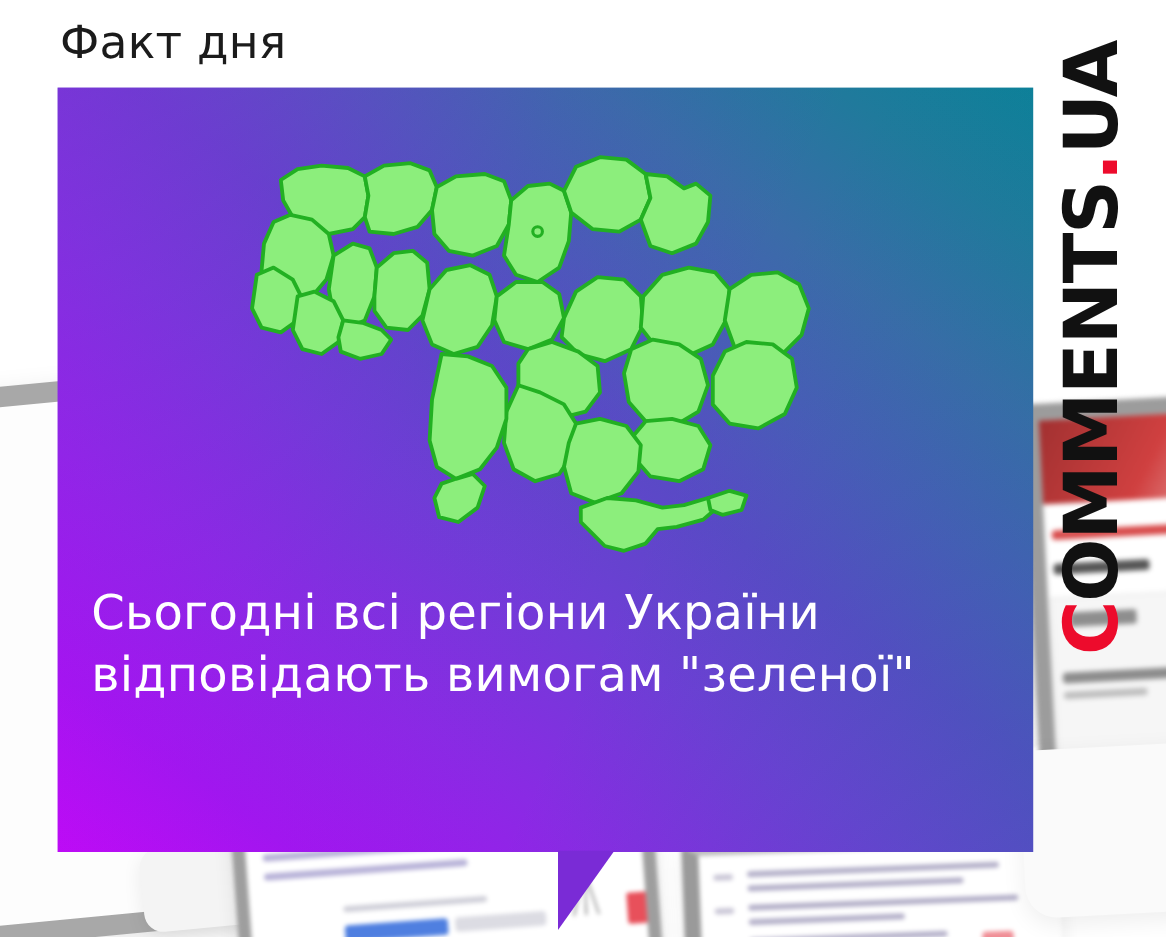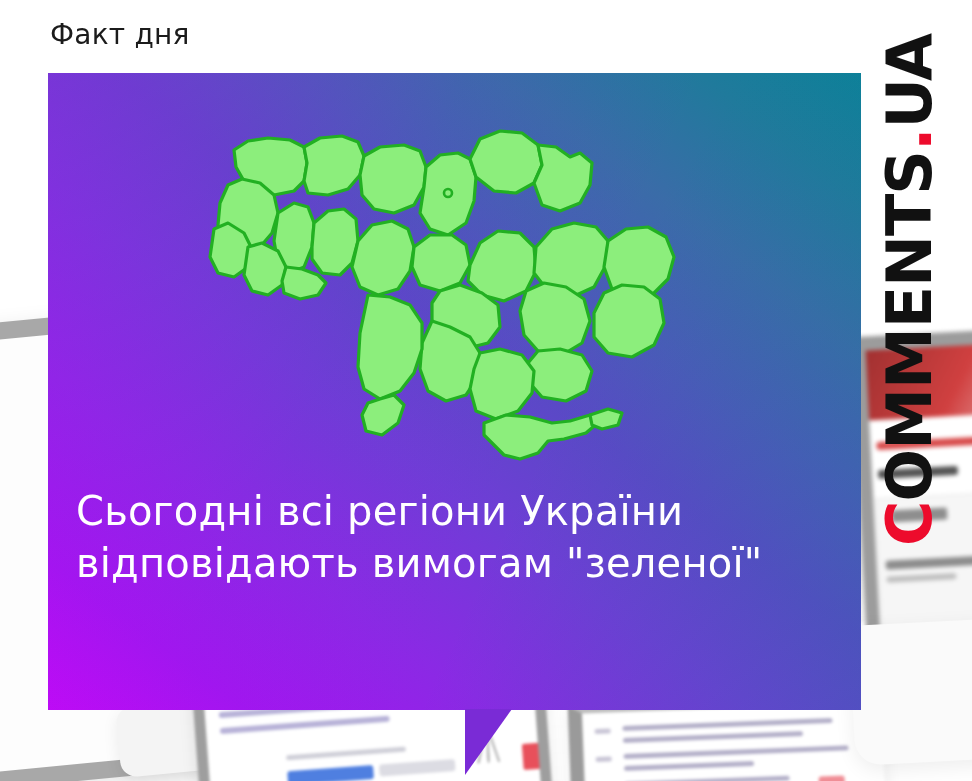--- a/index.html
+++ b/index.html
@@ -193,21 +193,21 @@
     transform: rotate(-20deg);
     filter: blur(1px);
     opacity: .9;
   }
 
   
   #page-title {
     position: absolute;
     left: 50px;
     top: 17px;
-    font-size: 28px;
+    font-size: 38px;
     line-height: 36px;
     color: #1b1b1b;
     font-weight: 400;
     letter-spacing: .2px;
     white-space: nowrap;
   }
 
   
   #fact-card {
     position: absolute;

